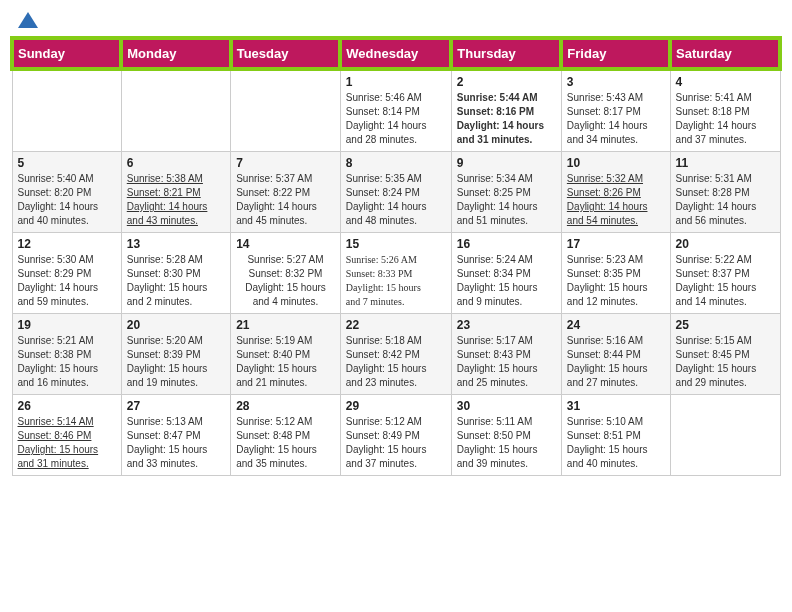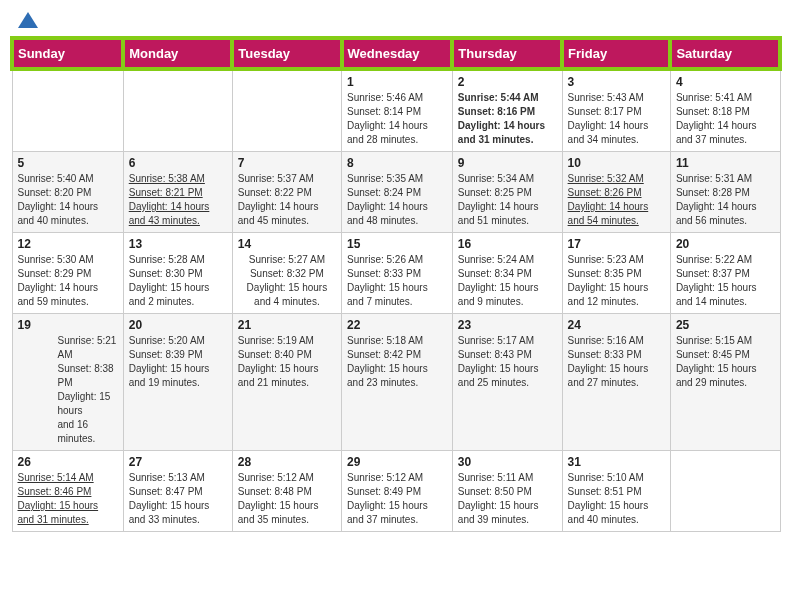--- a/index.html
+++ b/index.html
@@ -213,21 +213,21 @@
         </td>
         <td>
           <span class="day-num">14</span>
           <div class="day-info" style="white-space: pre-line; text-align: center;">Sunrise: 5:27 AM
 Sunset: 8:32 PM
 Daylight: 15 hours
 and 4 minutes.</div>
         </td>
         <td>
           <span class="day-num">15</span>
-          <div class="day-info" style="white-space: pre-line;">Sunrise: 5:26 AM
+          <div class="day-info" style="white-space: pre-line; font-family: Liberation Serif, serif;">Sunrise: 5:26 AM
 Sunset: 8:33 PM
 Daylight: 15 hours
 and 7 minutes.</div>
         </td>
         <td>
           <span class="day-num">16</span>
           <div class="day-info" style="white-space: pre-line;">Sunrise: 5:24 AM
 Sunset: 8:34 PM
 Daylight: 15 hours
 and 9 minutes.</div>
@@ -243,21 +243,21 @@
           <span class="day-num">20</span>
           <div class="day-info" style="white-space: pre-line;">Sunrise: 5:22 AM
 Sunset: 8:37 PM
 Daylight: 15 hours
 and 14 minutes.</div>
         </td>
       </tr>
       <tr class="row-even">
         <td>
           <span class="day-num">19</span>
-          <div class="day-info" style="white-space: pre-line; margin-left: 40px;">Sunrise: 5:21 AM
+          <div class="day-info" style="white-space: pre-line;">Sunrise: 5:21 AM
 Sunset: 8:38 PM
 Daylight: 15 hours
 and 16 minutes.</div>
         </td>
         <td>
           <span class="day-num">20</span>
           <div class="day-info" style="white-space: pre-line;">Sunrise: 5:20 AM
 Sunset: 8:39 PM
 Daylight: 15 hours
 and 19 minutes.</div>
@@ -279,21 +279,21 @@
         <td>
           <span class="day-num">23</span>
           <div class="day-info" style="white-space: pre-line;">Sunrise: 5:17 AM
 Sunset: 8:43 PM
 Daylight: 15 hours
 and 25 minutes.</div>
         </td>
         <td>
           <span class="day-num">24</span>
           <div class="day-info" style="white-space: pre-line;">Sunrise: 5:16 AM
-Sunset: 8:33 PM
+Sunset: 8:44 PM
 Daylight: 15 hours
 and 27 minutes.</div>
         </td>
         <td>
           <span class="day-num">25</span>
           <div class="day-info" style="white-space: pre-line;">Sunrise: 5:15 AM
 Sunset: 8:45 PM
 Daylight: 15 hours
 and 29 minutes.</div>
         </td>

